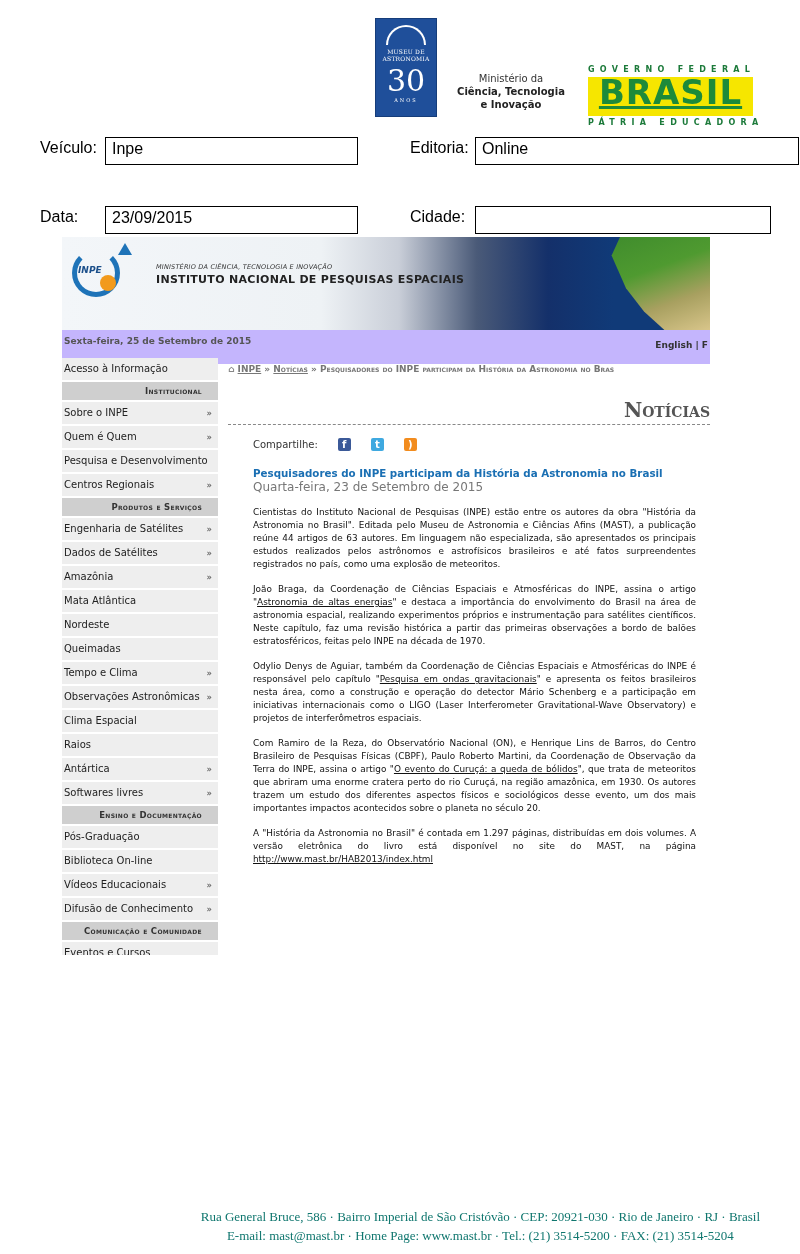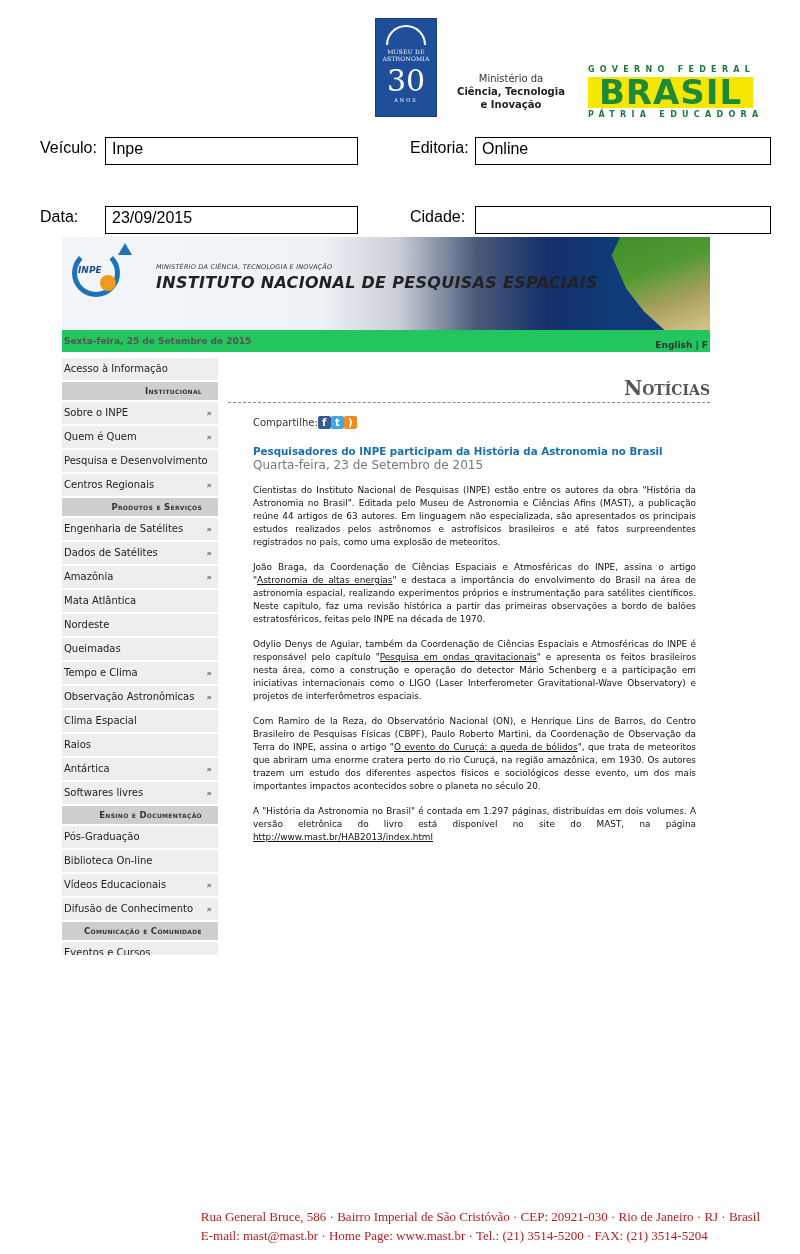--- a/index.html
+++ b/index.html
@@ -8,61 +8,61 @@
   
   .logo-museu { position:absolute; left:375px; top:18px; width:60px; height:97px; background:#1f4f9a; border:1px solid #163d7a; color:#fff; text-align:center; }
   .logo-museu .dome { width:40px; height:20px; margin:6px auto 0; border:2px solid #fff; border-bottom:none; border-radius:20px 20px 0 0; box-sizing:border-box; }
   .logo-museu .m-name { font-family:"DejaVu Serif", serif; font-size:6px; line-height:7px; margin-top:3px; letter-spacing:0.2px; }
   .logo-museu .m-30 { font-family:"DejaVu Serif", serif; font-size:30px; line-height:30px; margin-top:4px; }
   .logo-museu .m-anos { font-family:"DejaVu Serif", serif; font-size:5px; letter-spacing:2px; margin-top:1px; }
   .ministerio { position:absolute; left:452px; top:72px; width:118px; text-align:center; font-size:10px; line-height:13px; color:#333; }
   .ministerio b { font-weight:bold; color:#222; }
   .brasil { position:absolute; left:588px; top:65px; width:165px; height:55px; }
   .brasil .top, .brasil .bot { font-size:8px; font-weight:bold; color:#1c7a3a; letter-spacing:5.3px; line-height:10px; white-space:nowrap; }
-  .brasil .word { background:#f6e600; height:31px; margin:2px 0; font-family:"DejaVu Sans", sans-serif; font-weight:bold; font-size:34px; line-height:31px; color:#1d8a3a; letter-spacing:1px; text-align:center; }
+  .brasil .word { background:#f6e600; height:39px; margin:2px 0; font-family:"DejaVu Sans", sans-serif; font-weight:bold; font-size:34px; line-height:31px; color:#1d8a3a; letter-spacing:1px; text-align:center;text-decoration:underline; }
 
   
   .flabel { position:absolute; font-family:"Liberation Sans", sans-serif; font-size:16px; }
   .fbox { position:absolute; border:1px solid #000; height:28px; box-sizing:border-box; font-family:"Liberation Sans", sans-serif; font-size:16px; padding:2px 6px; }
 
   
   .shot { position:absolute; left:62px; top:237px; width:648px; height:718px; overflow:hidden; background:#fff; }
   .banner { position:absolute; left:0; top:0; width:648px; height:93px; background:linear-gradient(90deg,#f3f6f9 0%, #eef2f5 40%, #c9ced8 52%, #4a5a78 64%, #14306a 75%, #103a78 85%); }
   .banner .land { position:absolute; right:0; top:0; width:120px; height:93px; background:linear-gradient(160deg,#3d8a2c 0%, #4f9a30 40%, #a8a060 70%, #d8c58a 100%); clip-path:polygon(25% 0,100% 0,100% 100%,62% 100%,45% 80%,30% 55%,18% 20%); }
   .banner .logo-inpe { position:absolute; left:10px; top:6px; width:62px; height:58px; }
   .banner .logo-inpe .ring { position:absolute; left:0; top:6px; width:48px; height:48px; border:5px solid #1e73b8; border-radius:50%; box-sizing:border-box; border-top-color:transparent; border-right-color:#1e73b8; }
   .banner .logo-inpe .arrow { position:absolute; left:46px; top:0; width:0; height:0; border-left:7px solid transparent; border-right:7px solid transparent; border-bottom:12px solid #1e73b8; }
   .banner .logo-inpe .dot { position:absolute; left:28px; top:32px; width:16px; height:16px; border-radius:50%; background:#f29a1c; }
   .banner .logo-inpe .txt { position:absolute; left:6px; top:22px; font-size:9px; font-style:italic; font-weight:bold; color:#1b4f8a; }
   .banner .min { position:absolute; left:94px; top:26px; font-size:6.5px; font-style:italic; color:#333; letter-spacing:0.2px; }
-  .banner .inst { position:absolute; left:94px; top:36px; font-size:16px; font-style:italic; font-weight:bold; color:#222; letter-spacing:0.3px; }
-  .datebar { position:absolute; left:0; top:93px; width:648px; height:22px; background:#22c55e; font-size:9px; font-weight:bold; color:#555; }
+  .banner .inst { position:absolute; left:94px; top:36px; font-size:11px; font-weight:bold; color:#222; letter-spacing:0.3px; }
+  .datebar { position:absolute; left:0; top:93px; width:648px; height:34px; background:#c4b5fd; font-size:9px; font-weight:bold; color:#555; }
   .datebar .d { position:absolute; left:2px; top:6px; }
   .datebar .lang { position:absolute; right:2px; top:10px; color:#333; }
 
   .sidebar { position:absolute; left:0; top:121px; width:156px; }
   .sb-item { height:22px; margin-bottom:2px; background:#eeeeee; font-size:10px; line-height:22px; padding-left:2px; color:#222; position:relative; white-space:nowrap; }
   .sb-item .chev { position:absolute; right:6px; top:0; font-size:9px; color:#444; }
   .sb-head { height:18px; margin-bottom:2px; background:#cfcfcf; font-size:8.5px; font-weight:bold; line-height:18px; text-align:right; padding-right:16px; color:#333; font-variant:small-caps; letter-spacing:0.3px; }
 
   .main { position:absolute; left:166px; top:121px; width:482px; }
   .crumb { font-size:9px; color:#777; font-weight:bold; white-space:nowrap; font-variant:small-caps; height:16px; margin-top:6px; }
   .crumb a { color:#777; text-decoration:underline; }
   .crumb .home { color:#888; }
   .sectitle { text-align:right; font-family:"DejaVu Serif", serif; font-weight:bold; font-size:20px; color:#555; font-variant:small-caps; margin-top:18px; padding-bottom:2px; border-bottom:1px dashed #888; }
-  .share { margin:10px 0 0 25px; font-size:10px; color:#333; display:flex; align-items:center; gap:0; height:18px; }
+  .share { margin:10px 0 0 25px; font-size:10px; color:#333; display:flex; align-items:center; gap:20px; height:18px; }
   .sicon { width:13px; height:13px; border-radius:2px; color:#fff; font-size:10px; font-weight:bold; line-height:13px; text-align:center; }
   .art { margin-left:25px; width:443px; }
   .art-title { font-size:10.3px; font-weight:bold; color:#1a6fb3; margin-top:14px; white-space:nowrap; }
   .art-date { font-size:12px; color:#777; margin-top:1px; }
   .para { font-size:8.9px; line-height:13px; text-align:justify; color:#111; margin-top:12px; }
   .para:first-of-type { margin-top:14px; }
   .para u { text-decoration:underline; }
 
-  .footer { position:absolute; right:40px; top:1207px; text-align:left; font-family:"Liberation Serif", serif; font-size:13px; line-height:19px; color:#b91c1c; white-space:nowrap; }
+  .footer { position:absolute; right:40px; top:1207px; text-align:center; font-family:"Liberation Serif", serif; font-size:13px; line-height:19px; color:#0f766e; white-space:nowrap; }
 </style>
 </head>
 <body>
 
 <div class="logo-museu">
   <div class="dome"></div>
   <div class="m-name">MUSEU DE ASTRONOMIA</div>
   <div class="m-30">30</div>
   <div class="m-anos">ANOS</div>
 </div>
@@ -73,21 +73,21 @@
 </div>
 <div class="brasil">
   <div class="top">GOVERNO FEDERAL</div>
   <div class="word">BRASIL</div>
   <div class="bot">PÁTRIA EDUCADORA</div>
 </div>
 
 <div class="flabel" style="left:40px; top:139px;">Veículo:</div>
 <div class="fbox" style="left:105px; top:137px; width:253px;">Inpe</div>
 <div class="flabel" style="left:410px; top:139px;">Editoria:</div>
-<div class="fbox" style="left:475px; top:137px; width:296px;">Online</div>
+<div class="fbox" style="left:475px; top:137px; width:324px;">Online</div>
 <div class="flabel" style="left:40px; top:208px;">Data:</div>
 <div class="fbox" style="left:105px; top:206px; width:253px;">23/09/2015</div>
 <div class="flabel" style="left:410px; top:208px;">Cidade:</div>
 <div class="fbox" style="left:475px; top:206px; width:296px;"></div>
 
 <div class="shot">
   <div class="banner">
     <div class="land"></div>
     <div class="logo-inpe">
       <div class="ring"></div>
@@ -111,35 +111,43 @@
       <div class="sb-item"><span>Pesquisa e Desenvolvimento</span></div>
       <div class="sb-item"><span>Centros Regionais</span><span class="chev">»</span></div>
       <div class="sb-head">Produtos e Serviços</div>
       <div class="sb-item"><span>Engenharia de Satélites</span><span class="chev">»</span></div>
       <div class="sb-item"><span>Dados de Satélites</span><span class="chev">»</span></div>
       <div class="sb-item"><span>Amazônia</span><span class="chev">»</span></div>
       <div class="sb-item"><span>Mata Atlântica</span></div>
       <div class="sb-item"><span>Nordeste</span></div>
       <div class="sb-item"><span>Queimadas</span></div>
       <div class="sb-item"><span>Tempo e Clima</span><span class="chev">»</span></div>
-      <div class="sb-item"><span>Observação Astronômicas</span><span class="chev">»</span></div>
+      <div class="sb-item"><span>Observações Astronômicas</span><span class="chev">»</span></div>
       <div class="sb-item"><span>Clima Espacial</span></div>
       <div class="sb-item"><span>Raios</span></div>
       <div class="sb-item"><span>Antártica</span><span class="chev">»</span></div>
       <div class="sb-item"><span>Softwares livres</span><span class="chev">»</span></div>
       <div class="sb-head">Ensino e Documentação</div>
       <div class="sb-item"><span>Pós-Graduação</span></div>
       <div class="sb-item"><span>Biblioteca On-line</span></div>
       <div class="sb-item"><span>Vídeos Educacionais</span><span class="chev">»</span></div>
       <div class="sb-item"><span>Difusão de Conhecimento</span><span class="chev">»</span></div>
       <div class="sb-head">Comunicação e Comunidade</div>
       <div class="sb-item"><span>Eventos e Cursos</span></div>
     </div>
 
   <div class="main">
+    <div class="crumb">
+      <span class="home">⌂</span>
+      <a>INPE</a>
+      <span>»</span>
+      <a>Notícias</a>
+      <span>»</span>
+      <span>Pesquisadores do INPE participam da História da Astronomia no Bras</span>
+    </div>
     <div class="sectitle">Notícias</div>
     <div class="share">
       <span>Compartilhe:</span>
       <span class="sicon" style="background:#3b5998;">f</span>
       <span class="sicon" style="background:#3fa9e0;">t</span>
       <span class="sicon" style="background:#f28c1e;">)</span>
     </div>
     <div class="art">
       <div class="art-title">Pesquisadores do INPE participam da História da Astronomia no Brasil</div>
       <div class="art-date">Quarta-feira, 23 de Setembro de 2015</div>

